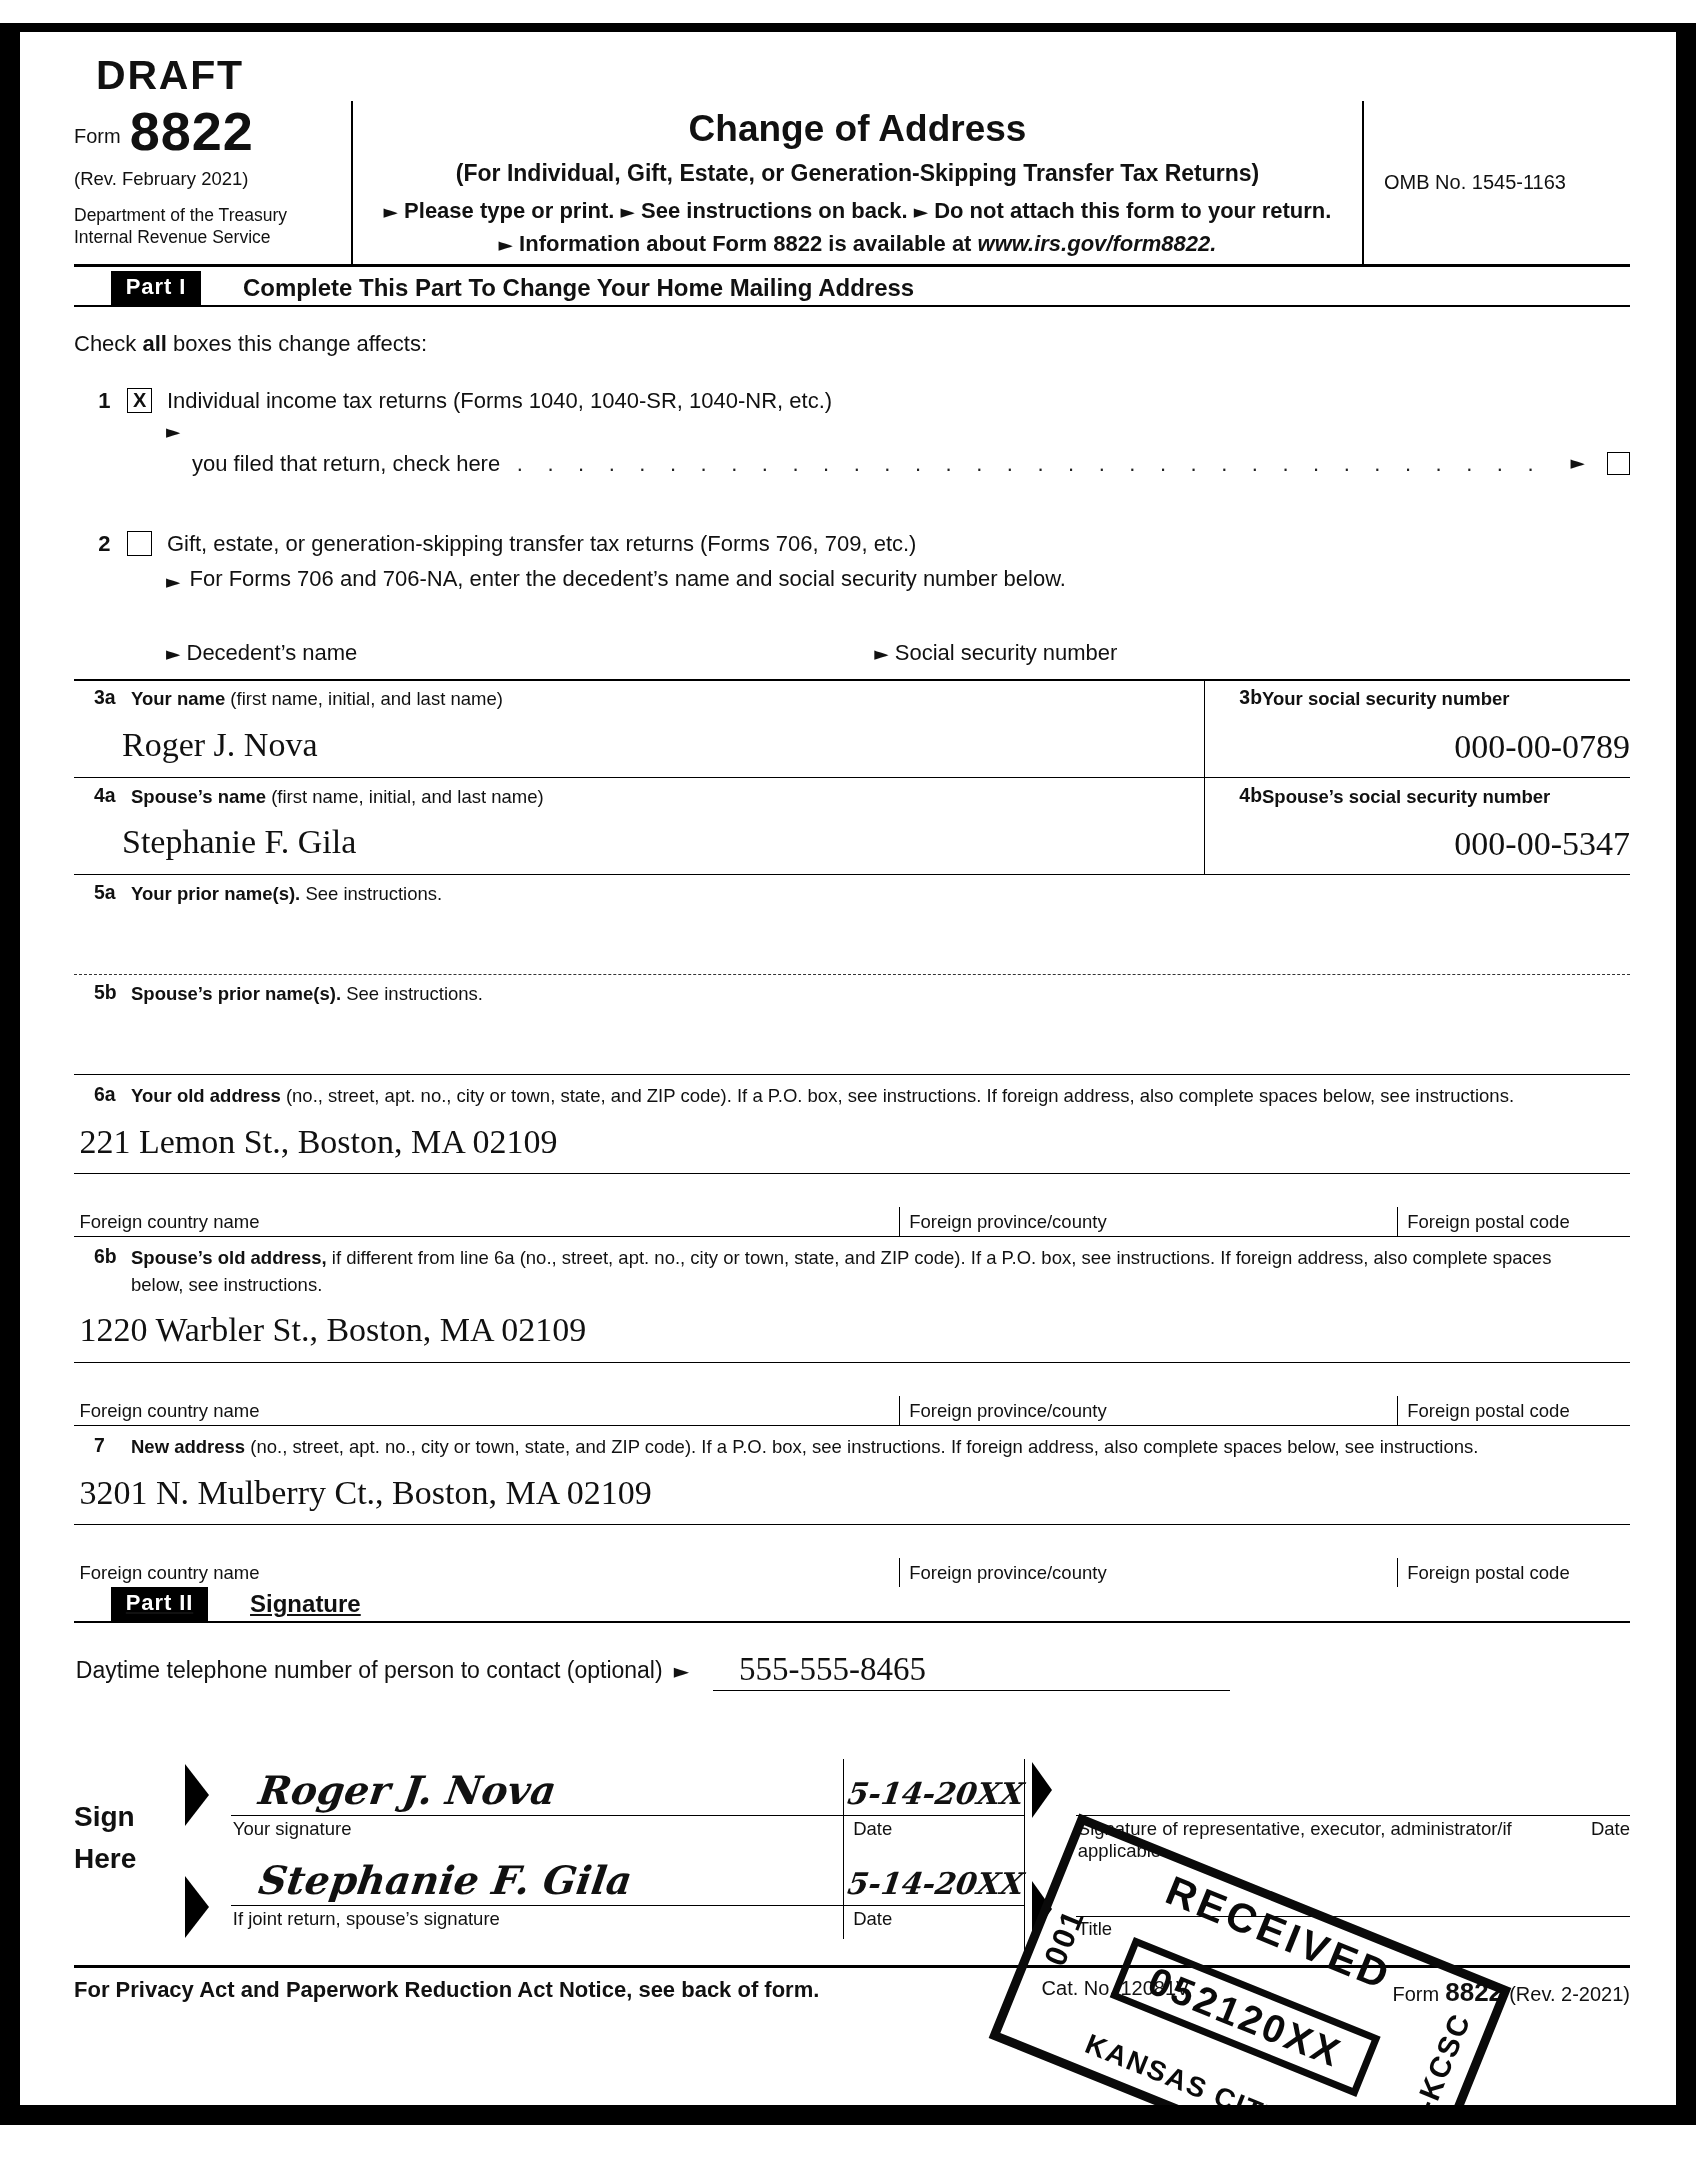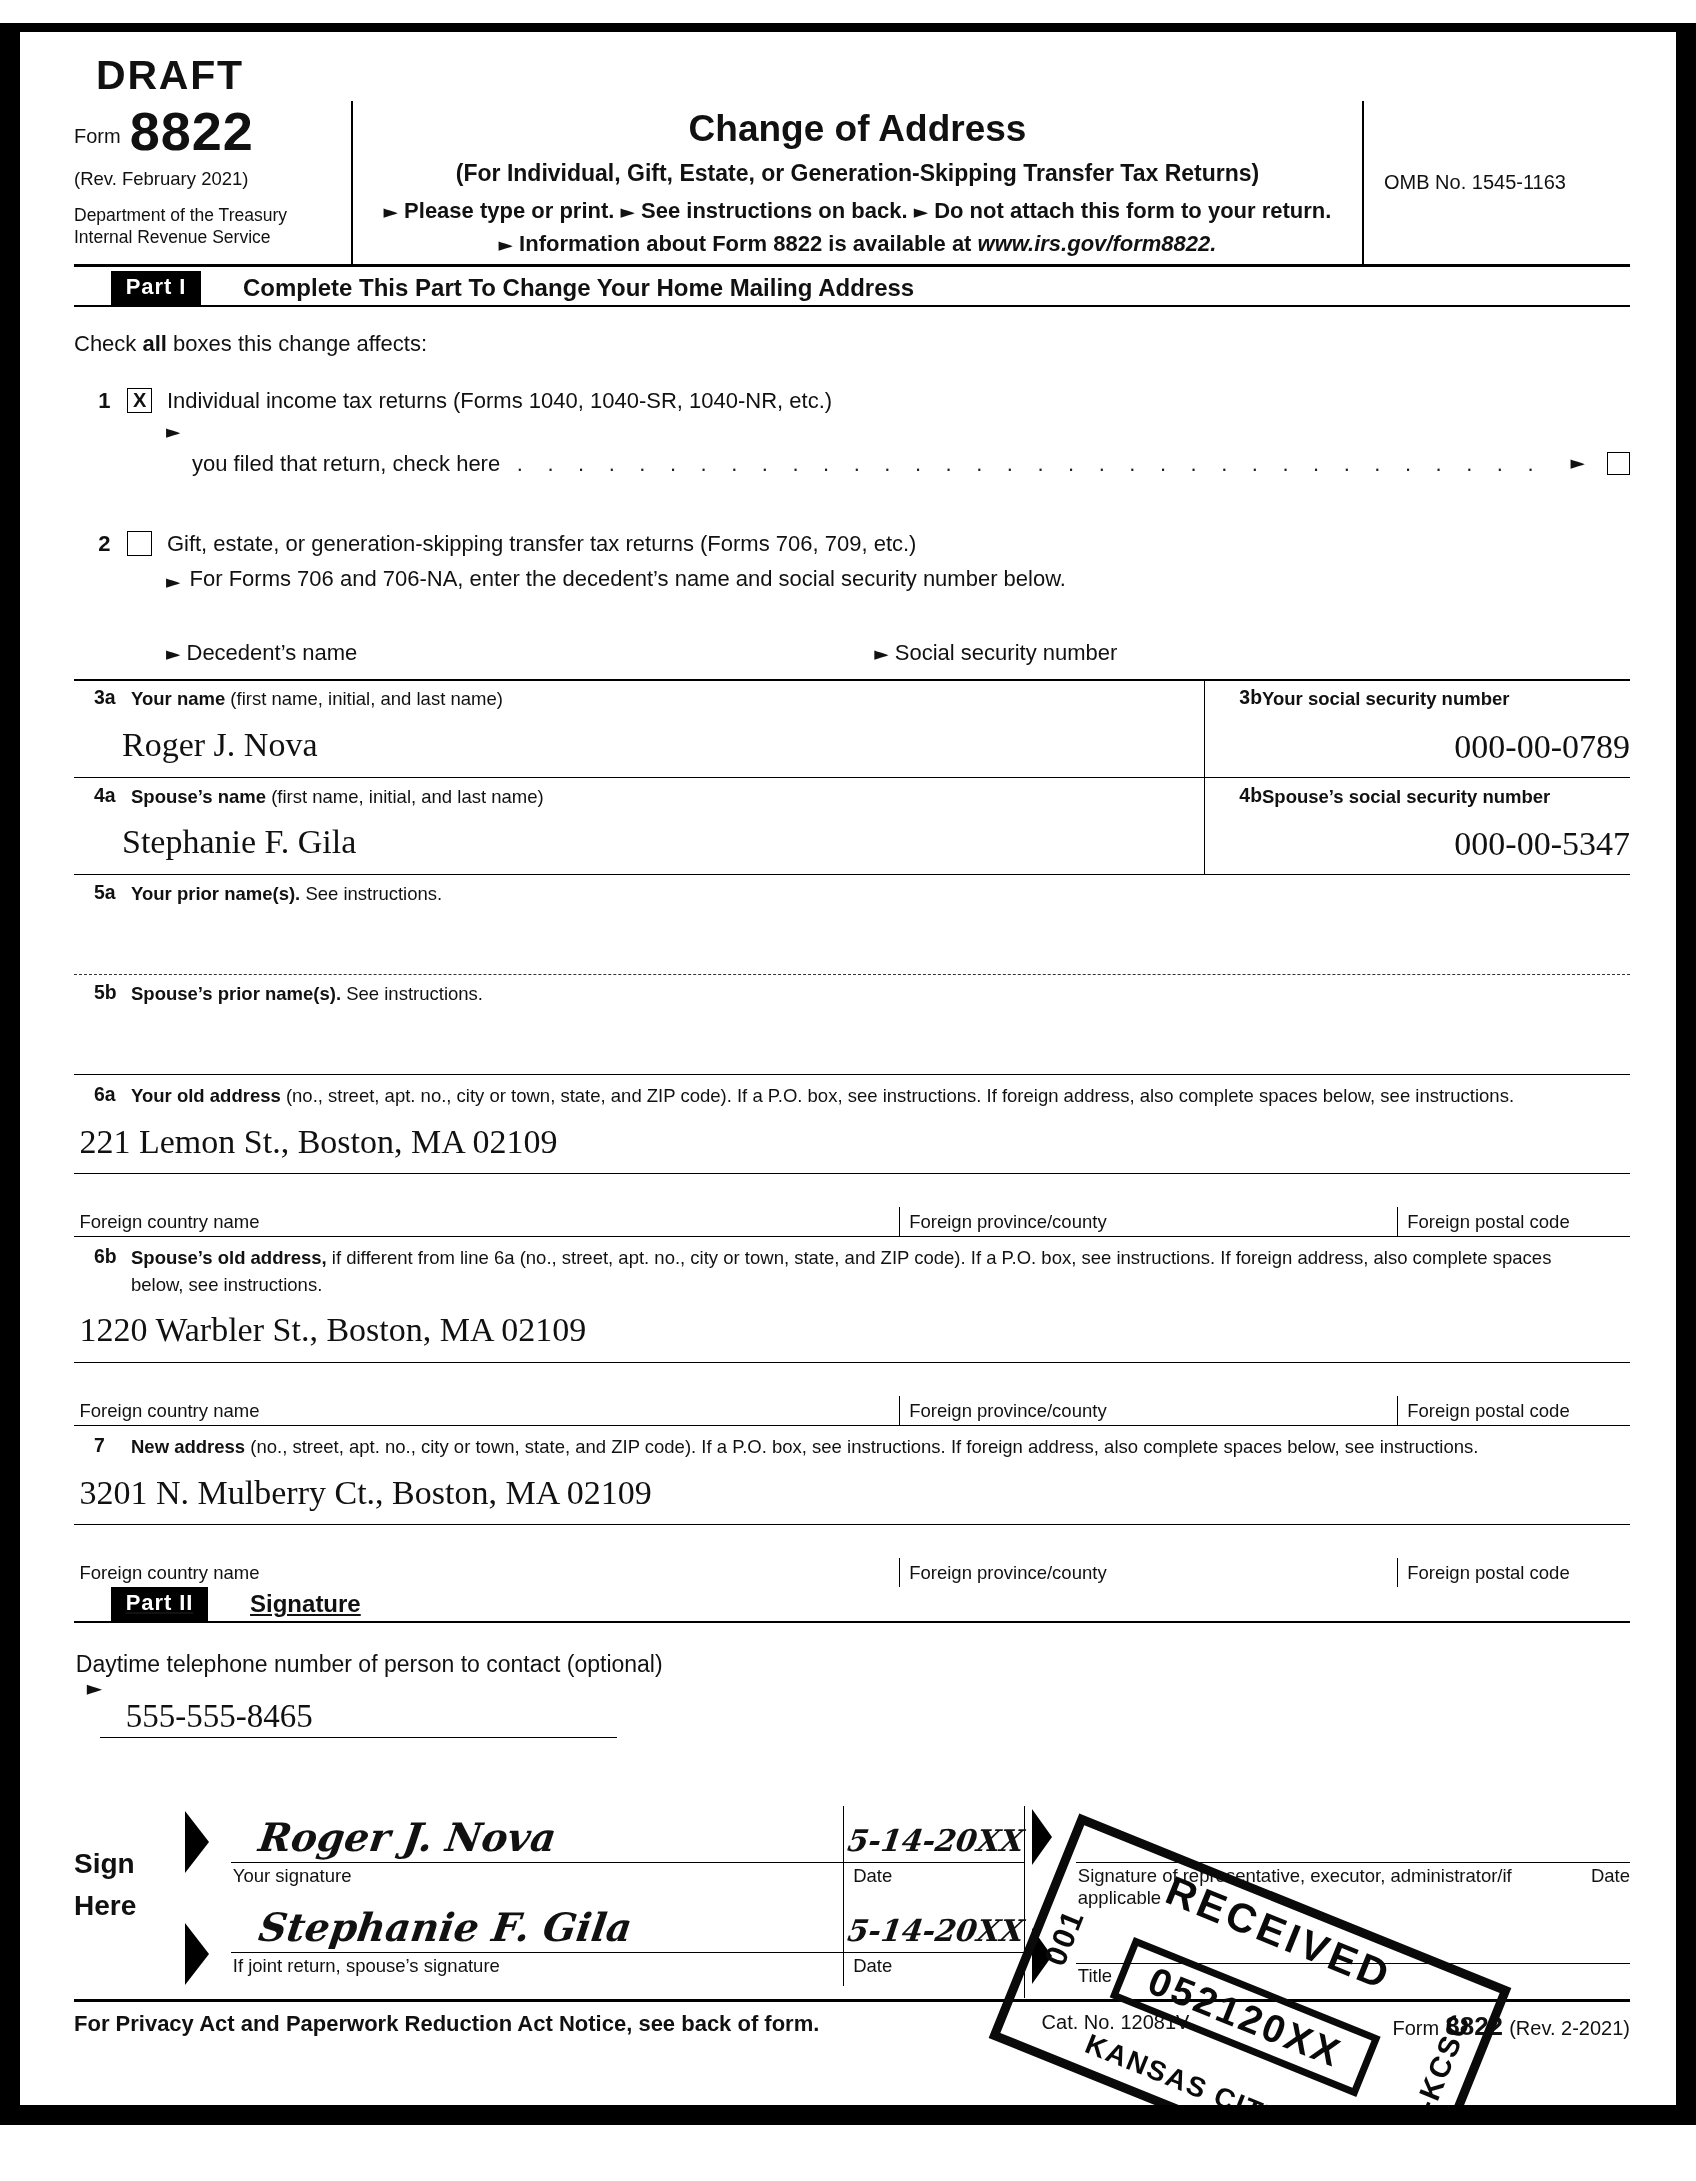--- a/index.html
+++ b/index.html
@@ -64,26 +64,26 @@
   .val.addr { margin-left:5.5px; }
   .ssnval { font-family:"Liberation Serif", serif; font-size:34px; margin:14.8px 0 3.7px 33px; }
   .tall { min-height:100px; }
 
   .foreignrow { display:flex; border-top:1.8px solid #000; min-height:63px; font-size:18.5px;align-items:flex-end; }
   .fc1 { flex:1; padding:3.7px 0 3.7px 5.5px; }
   .fc2 { width:498px; border-left:1.8px solid #000; padding:3.7px 0 3.7px 9.2px; }
   .fc3 { width:233px; border-left:1.8px solid #000; padding:3.7px 0 3.7px 9.2px; }
 
   
-  .phoneline { display:flex; align-items:flex-start; font-size:23px; margin:28px 0 0 1.8px;flex-direction:column; }
+  .phoneline { display:flex; align-items:center; font-size:23px; margin:28px 0 0 1.8px; }
   .phoneval { font-family:"Liberation Serif", serif; font-size:33px; border-bottom:1.8px solid #000;
               width:517px; margin-left:24px; padding:0 0 1.8px 26px; }
   .phoneline .arr { margin-left:11px; font-size:20px; }
 
-  .signblock { display:flex; margin-top:68px; border-bottom:3.7px solid #000; padding-bottom:1px; }
+  .signblock { display:flex; margin-top:68px; border-bottom:3.7px solid #000; padding-bottom:14px; }
   .signlabel { width:111px; font-size:28px; font-weight:bold; padding-top:37px; line-height:1.5; }
   .bigarrs { width:46px; display:flex; flex-direction:column; justify-content:space-between; padding:5.5px 0 13px 0; }
   .tri { width:0; height:0; border-top:31px solid transparent; border-bottom:31px solid transparent; border-left:24px solid #000; }
   .sigcols { flex:1; display:flex; flex-direction:column; }
   .sigrow { display:flex; }
   .sigcell { flex:1; display:flex; flex-direction:column; }
   .sigline { border-bottom:1.8px solid #000; min-height:57px; display:flex; align-items:flex-end; }
   .script { font-family:"DejaVu Serif", serif; font-style:italic; font-weight:bold; font-size:39px;
             transform:skewX(-8deg); padding:0 0 1.8px 28px; white-space:nowrap; }
   .scriptdate { font-family:"DejaVu Serif", serif; font-style:italic; font-weight:bold; font-size:30px;

